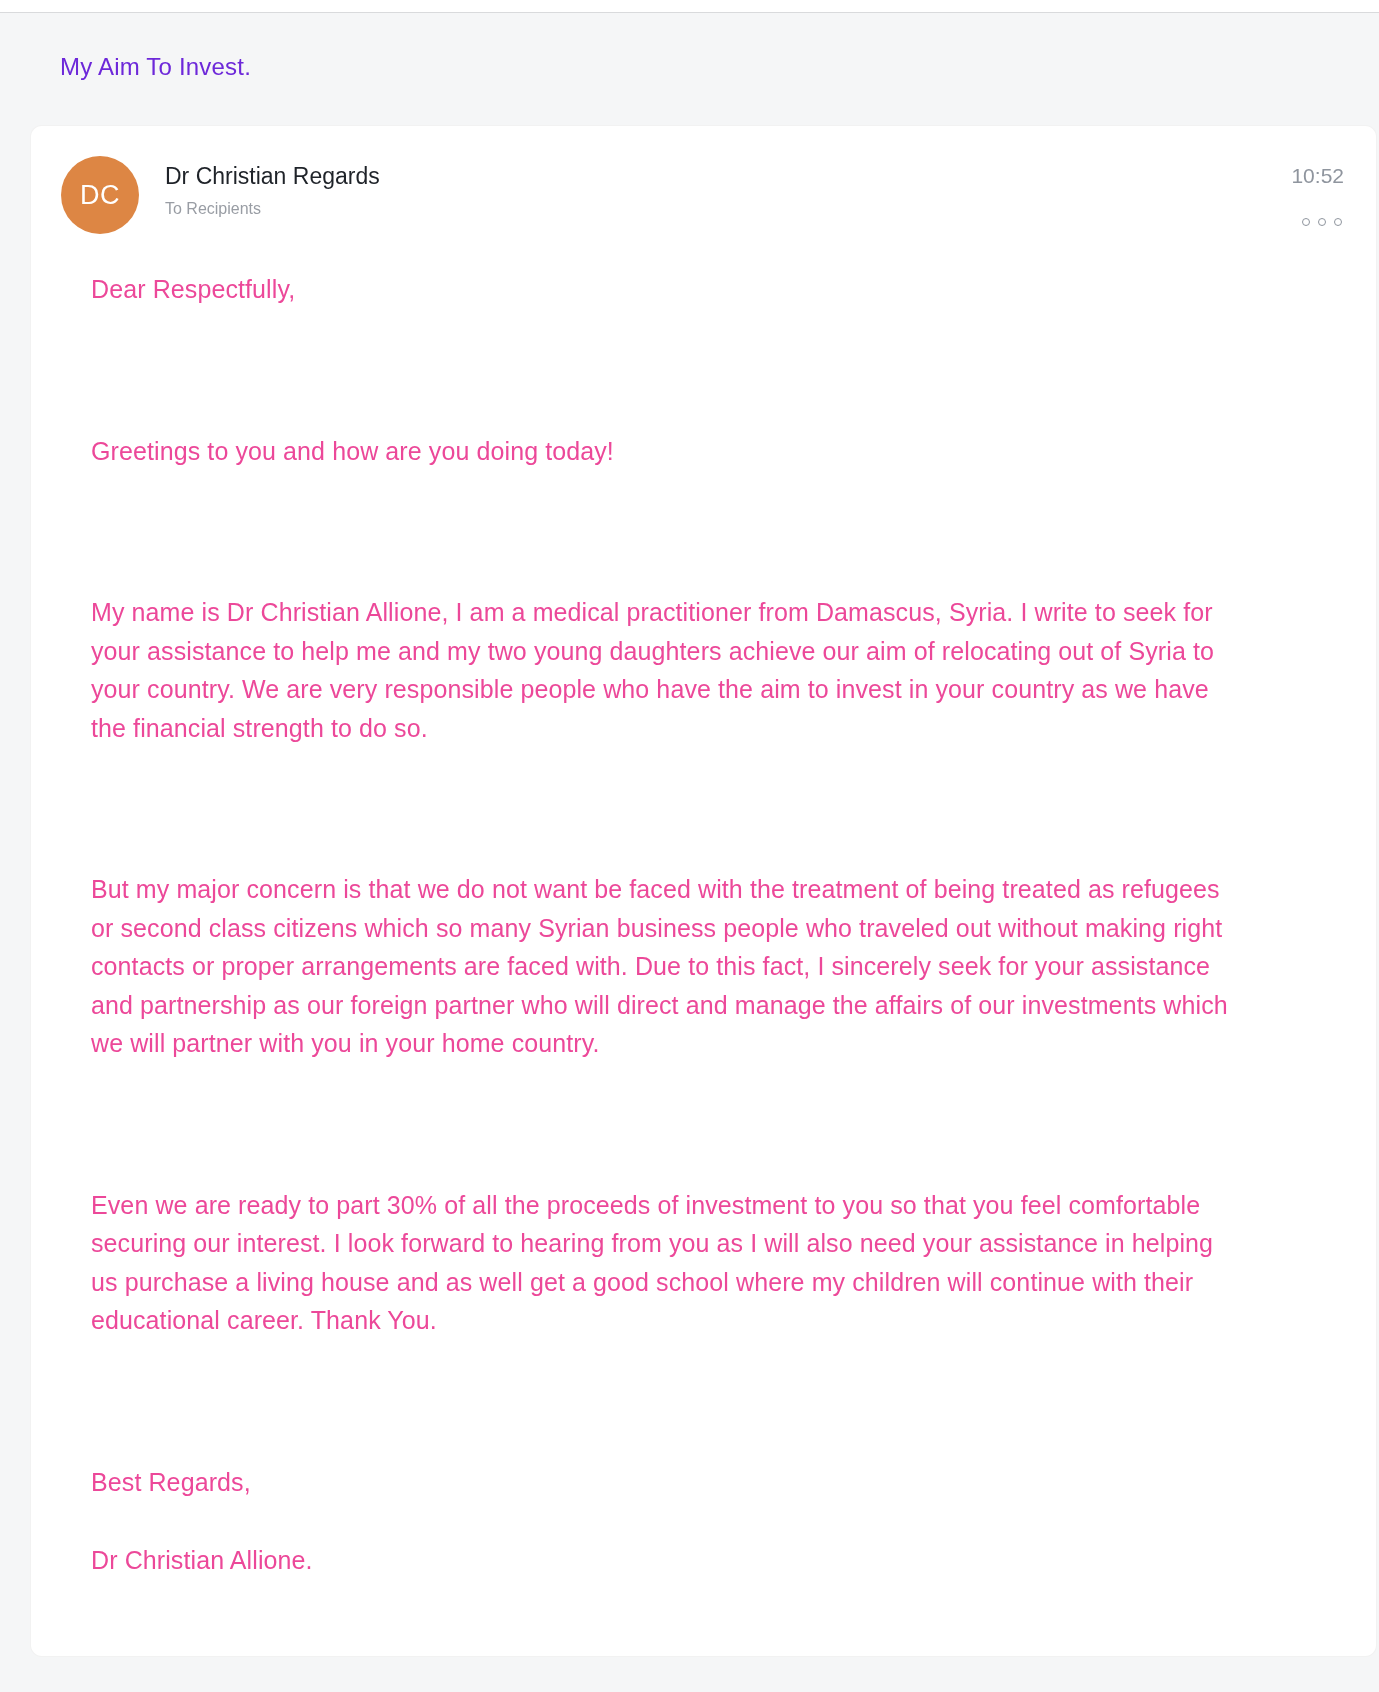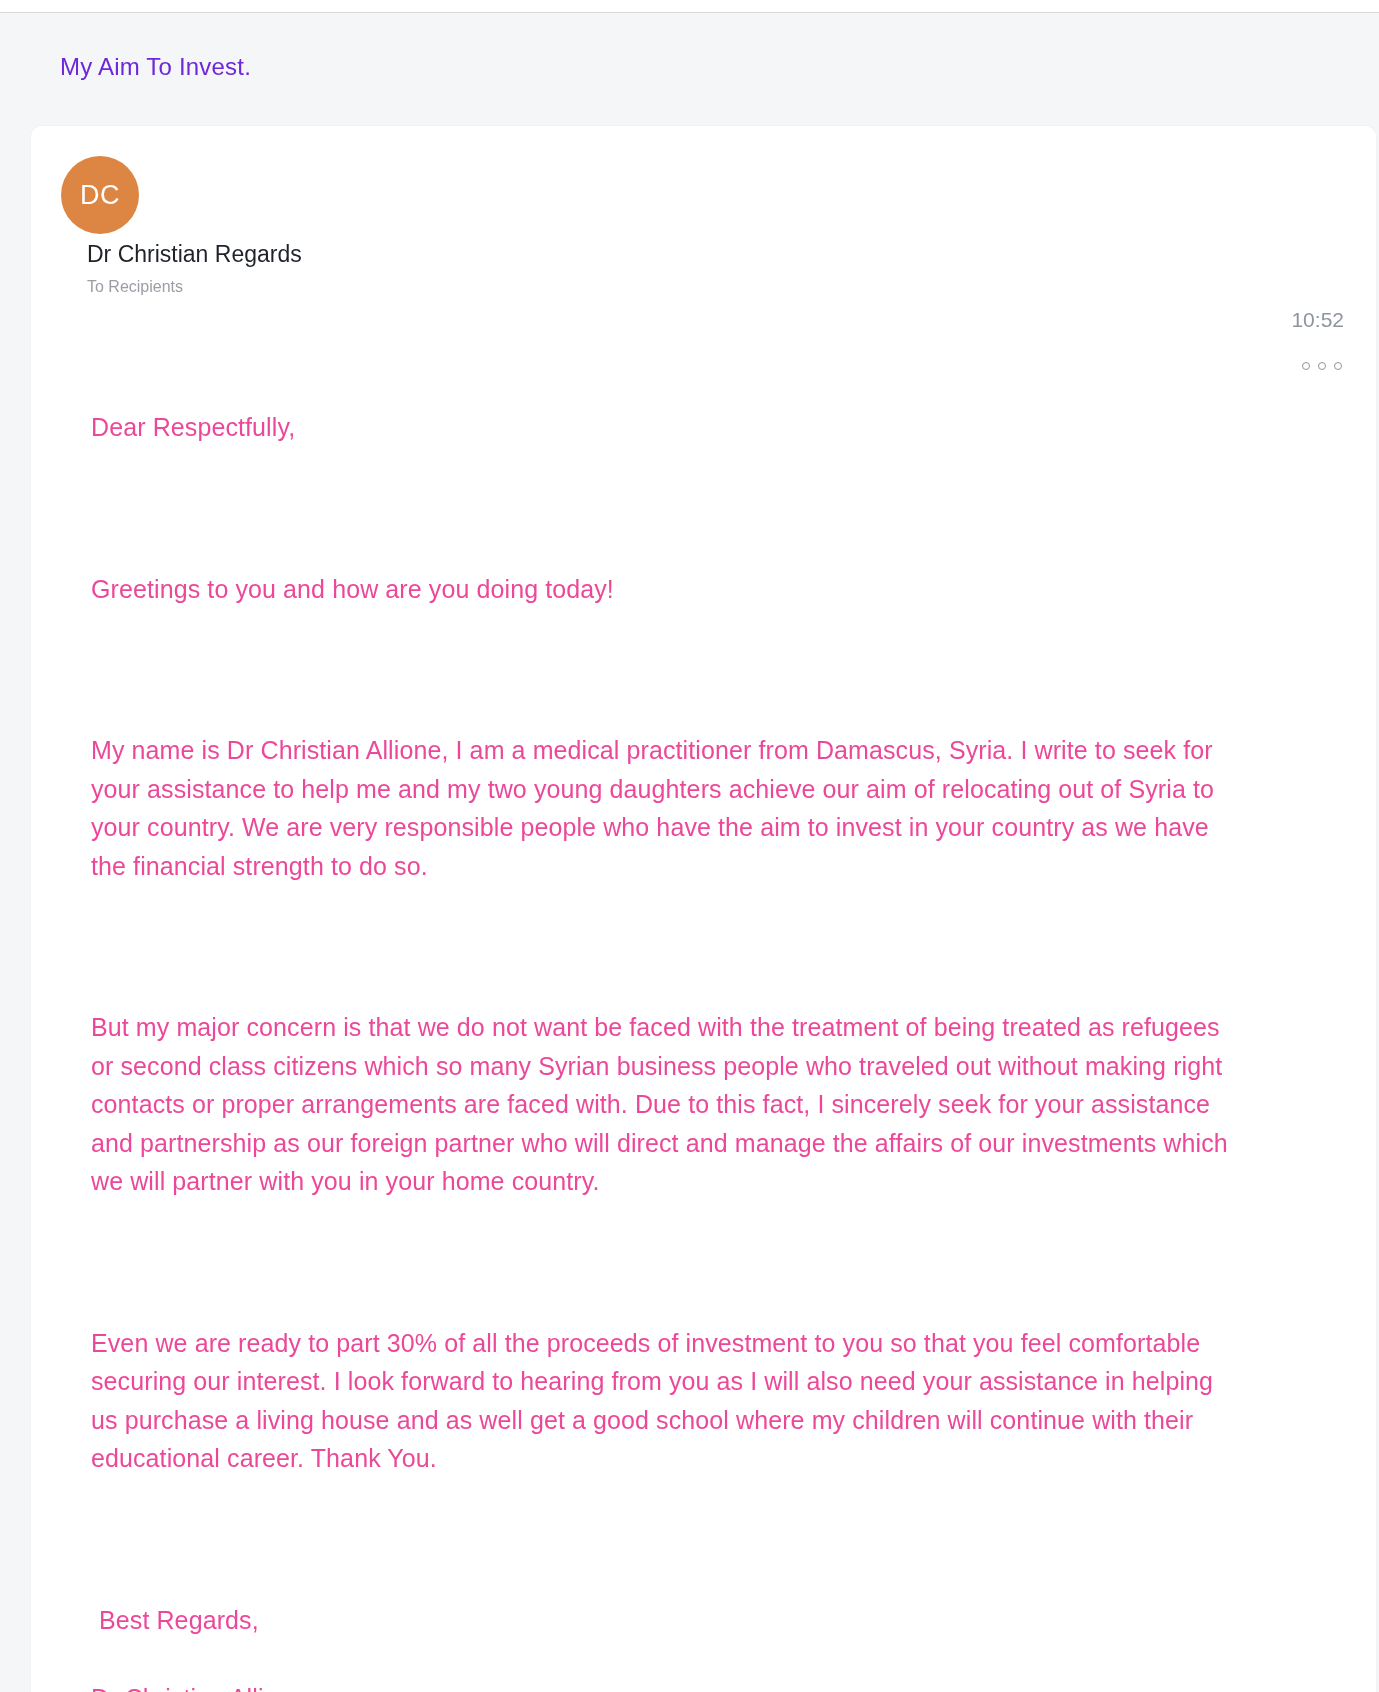--- a/index.html
+++ b/index.html
@@ -30,21 +30,20 @@
     margin: 42px 2px 0 30px;
     background: #ffffff;
     border: 1px solid rgba(31, 35, 41, 0.06);
     border-radius: 12px;
     padding: 30px 32px 76px 30px;
     min-height: 1532px;
   }
   .card-header {
     display: flex;
     align-items: flex-start;
-    flex-direction: column;
   }
   .avatar {
     width: 78px;
     height: 78px;
     border-radius: 50%;
     background: #dd8644;
     color: #ffffff;
     font-size: 27px;
     line-height: 1;
     display: flex;
@@ -107,21 +106,20 @@
     font-size: 25px;
     line-height: 38.5px;
     color: #ec4899;
     letter-spacing: 0.1px;
   }
   .email-body p {
     margin: 0 0 123px 0;
   }
   .email-body p.gap-small {
     margin-bottom: 40px;
-    margin-left: 8px;
   }
   .email-body p.gap-none {
     margin-bottom: 0;
   }
 </style>
 </head>
 <body>
 
 <div class="top-strip"></div>
 

